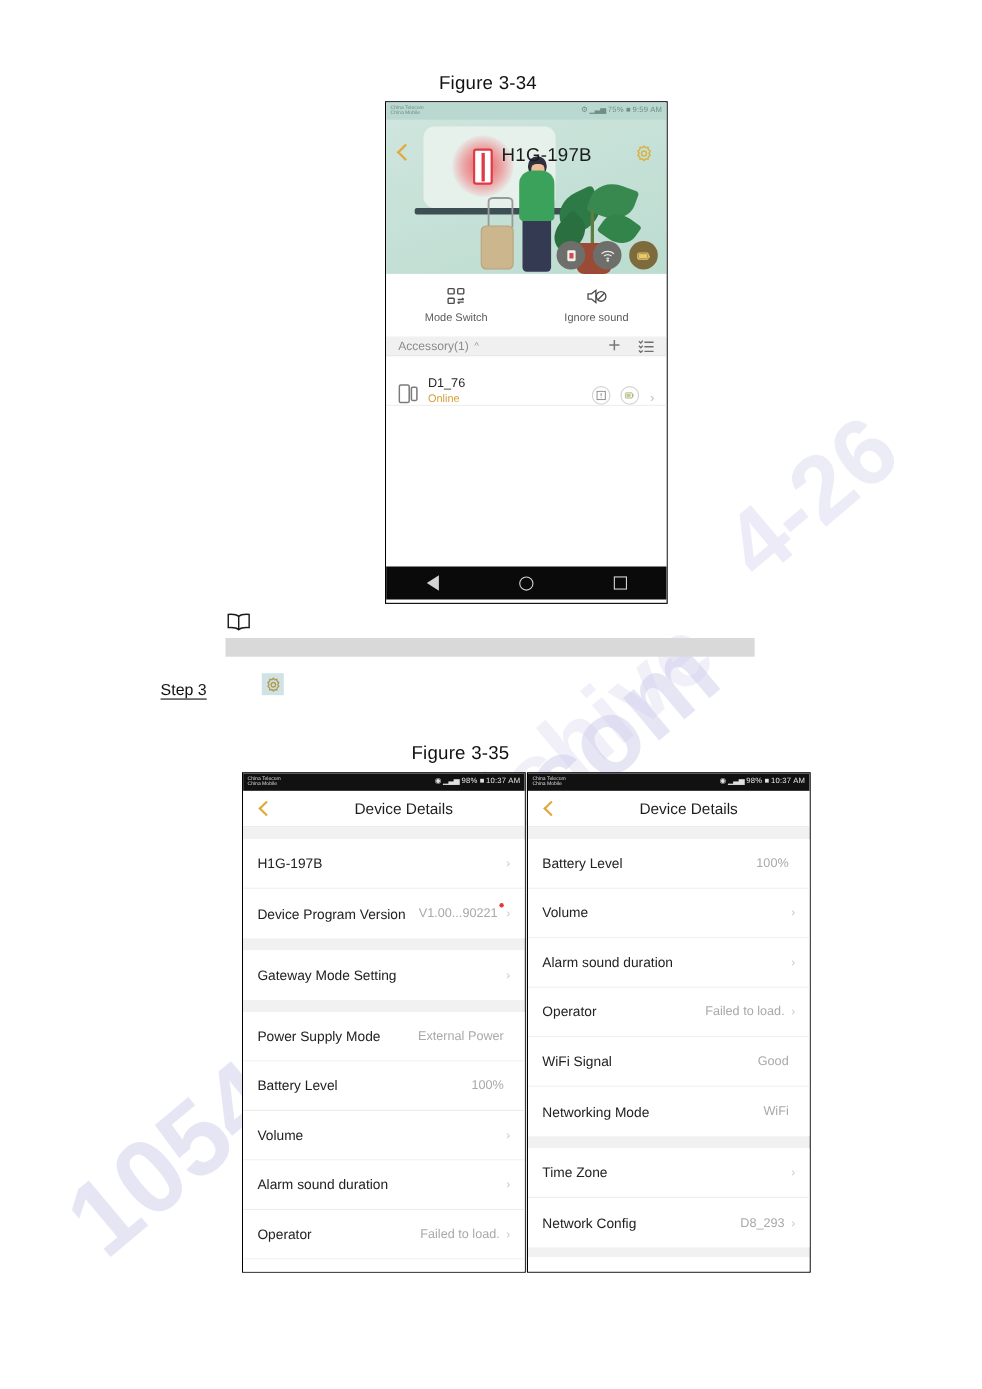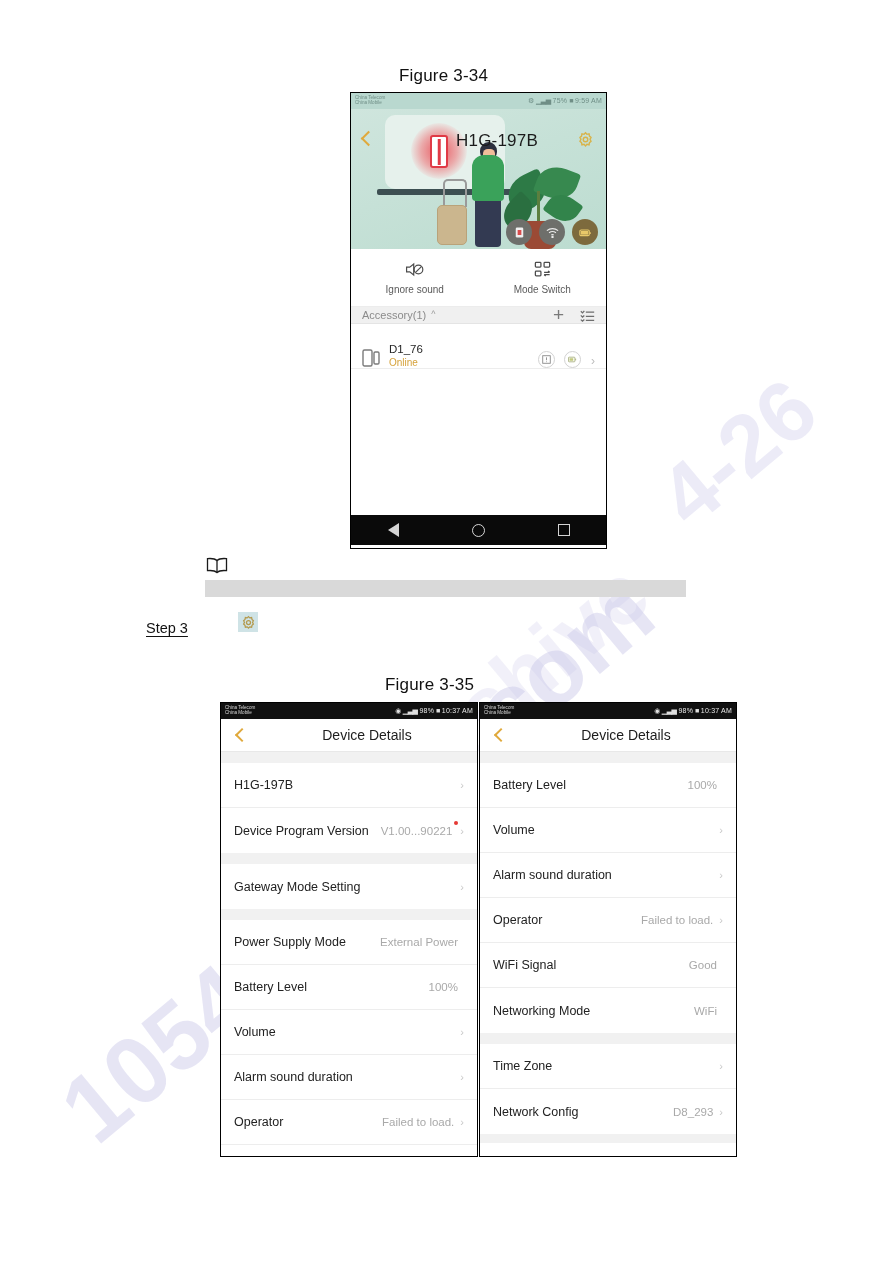--- a/index.html
+++ b/index.html
@@ -30,21 +30,21 @@
 
   
   .caption {
     position: absolute;
     font-size: 17px;
     color: #111;
     letter-spacing: .2px;
     z-index: 3;
   }
   #cap-334 { left: 399px; top: 66px; }
-  #cap-335 { left: 385px; top: 675px; }
+  #cap-335 { left: 374px; top: 675px; }
 
   
   .phone {
     position: absolute;
     background: #fff;
     border: 1px solid #000;
     overflow: hidden;
     z-index: 2;
   }
   .statusbar {
@@ -268,35 +268,35 @@
             <rect x="3" y="8" width="15" height="9" rx="2"></rect>
             <rect x="5.5" y="10.5" width="10" height="4" fill="#e9c96a"></rect>
             <path d="M19.5 11.5v3"></path>
           </svg>
       </div>
     </div>
   </div>
 
   <div class="quickbar">
     <div class="qb-item">
-      <svg viewBox="0 0 26 24" fill="none" stroke="#4c4c4c" stroke-width="1.5">
-        <path d="M3 9h4l5-4v14l-5-4H3z"></path>
-        <circle cx="18" cy="12" r="5.5"></circle>
-        <path d="M14.3 15.7l7.4-7.4"></path>
-      </svg>
-      <span class="qb-label">Ignore sound</span>
-    </div>
-    <div class="qb-item">
       <svg viewBox="0 0 24 24" fill="none" stroke="#4c4c4c" stroke-width="1.6">
         <rect x="3" y="3" width="7" height="6" rx="1"></rect>
         <rect x="14" y="3" width="7" height="6" rx="1"></rect>
         <rect x="3" y="14" width="7" height="6" rx="1"></rect>
         <path d="M14 15.5h7M21 15.5l-2-1.8M14 18.5h7M14 18.5l2 1.8"></path>
       </svg>
       <span class="qb-label">Mode Switch</span>
+    </div>
+    <div class="qb-item">
+      <svg viewBox="0 0 26 24" fill="none" stroke="#4c4c4c" stroke-width="1.5">
+        <path d="M3 9h4l5-4v14l-5-4H3z"></path>
+        <circle cx="18" cy="12" r="5.5"></circle>
+        <path d="M14.3 15.7l7.4-7.4"></path>
+      </svg>
+      <span class="qb-label">Ignore sound</span>
     </div>
   </div>
 
   <div class="accessory-hdr">
     <span class="acc-title">Accessory(1)</span>
     <span class="acc-caret">^</span>
     <span class="acc-spacer"></span>
     <span class="acc-plus">+</span>
     <span class="acc-list-ico">
       <svg viewBox="0 0 18 15" fill="none" stroke="#6e6e6e" stroke-width="1.5">

